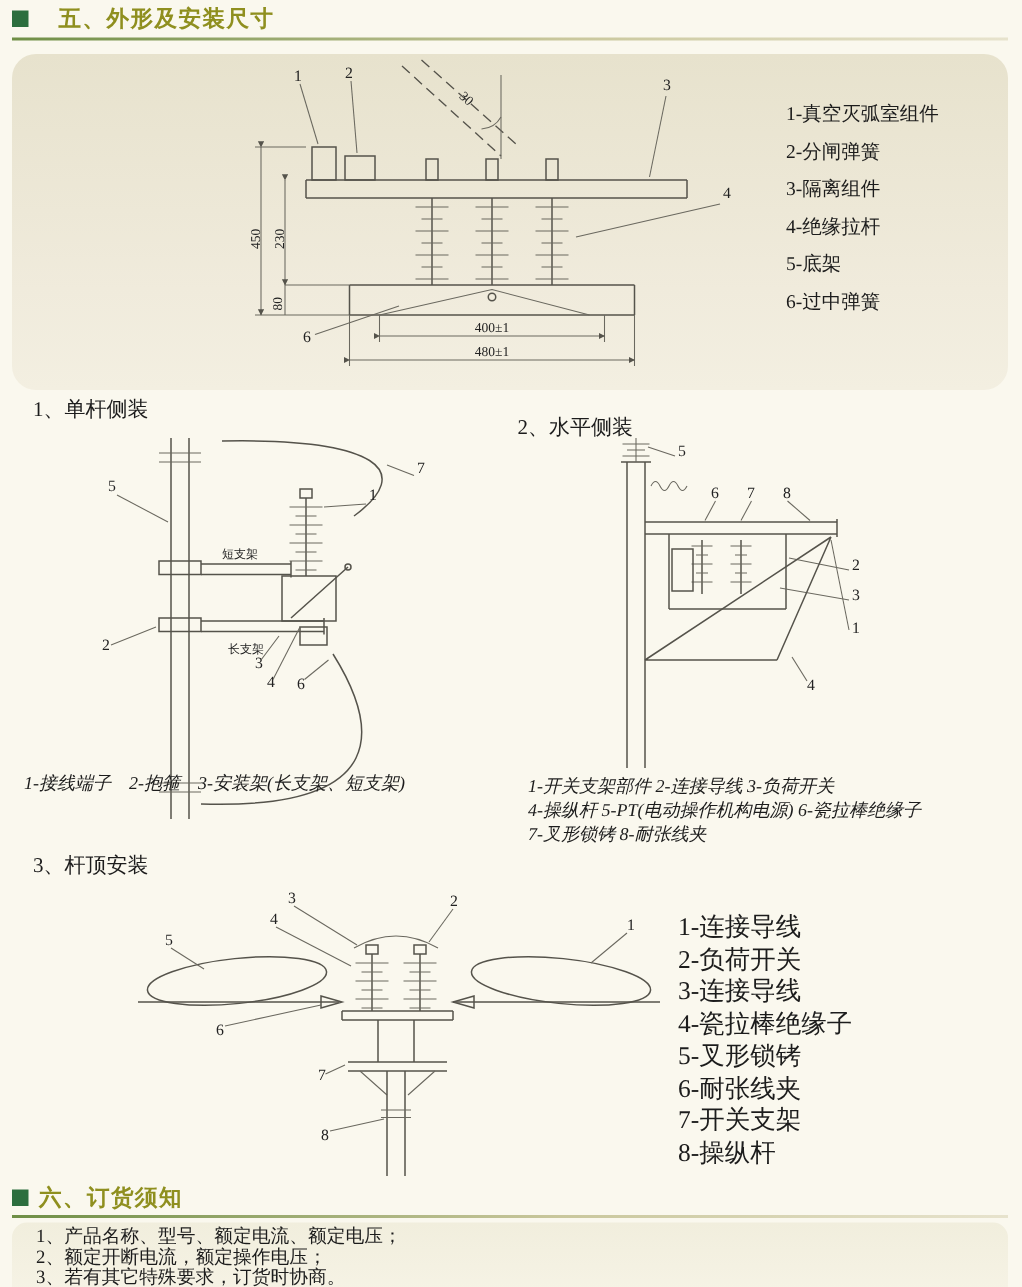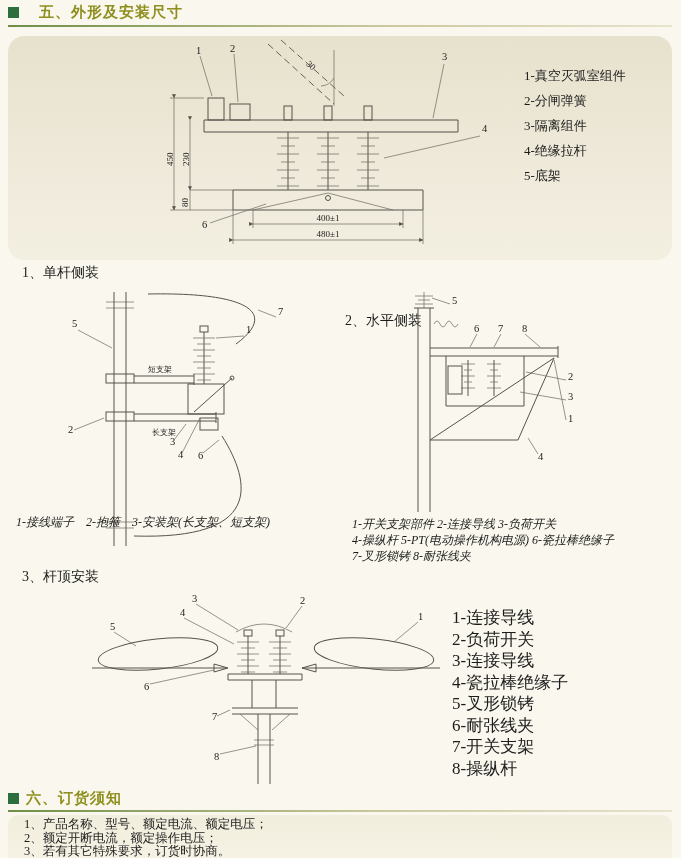--- a/index.html
+++ b/index.html
@@ -98,24 +98,25 @@
     <path class="thin" d="M95 200 H285" marker-start="url(#ar)" marker-end="url(#ar)"></path>
     <text class="dim" x="190" y="197" text-anchor="middle">480±1</text>
   </svg>
 
   <div class="legend1">
     <div>1-真空灭弧室组件</div>
     <div>2-分闸弹簧</div>
     <div>3-隔离组件</div>
     <div>4-绝缘拉杆</div>
     <div>5-底架</div>
+    <div>6-过中弹簧</div>
   </div>
 
   <div class="sub-title" style="left:22px;top:264px;">1、单杆侧装</div>
-  <div class="sub-title" style="left:345px;top:276px;margin-top:36px;">2、水平侧装</div>
+  <div class="sub-title" style="left:345px;top:276px;">2、水平侧装</div>
 
   <svg style="left:52px;top:284px;" width="265" height="272" viewBox="0 0 265 272">
     <path class="ln" d="M62 8 V262 M74 8 V262"></path>
     <path class="thin" d="M54 18 H82 M54 24 H82 M54 238 H82 M54 244 H82"></path>
     <rect class="ln" x="54" y="90" width="28" height="9"></rect>
     <rect class="ln" x="54" y="128" width="28" height="9"></rect>
     <path class="ln" d="M82 92 H142 M82 99 H142 M142 90 V101"></path>
     <path class="ln" d="M82 130 H164 M82 137 H164 M164 128 V139"></path>
     <text class="sm" x="96" y="88">短支架</text>
     <text class="sm" x="100" y="151">长支架</text>

